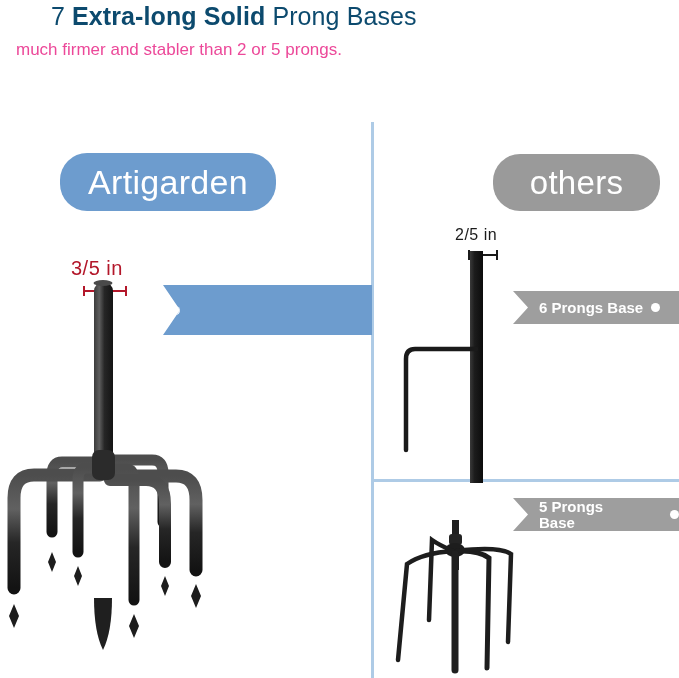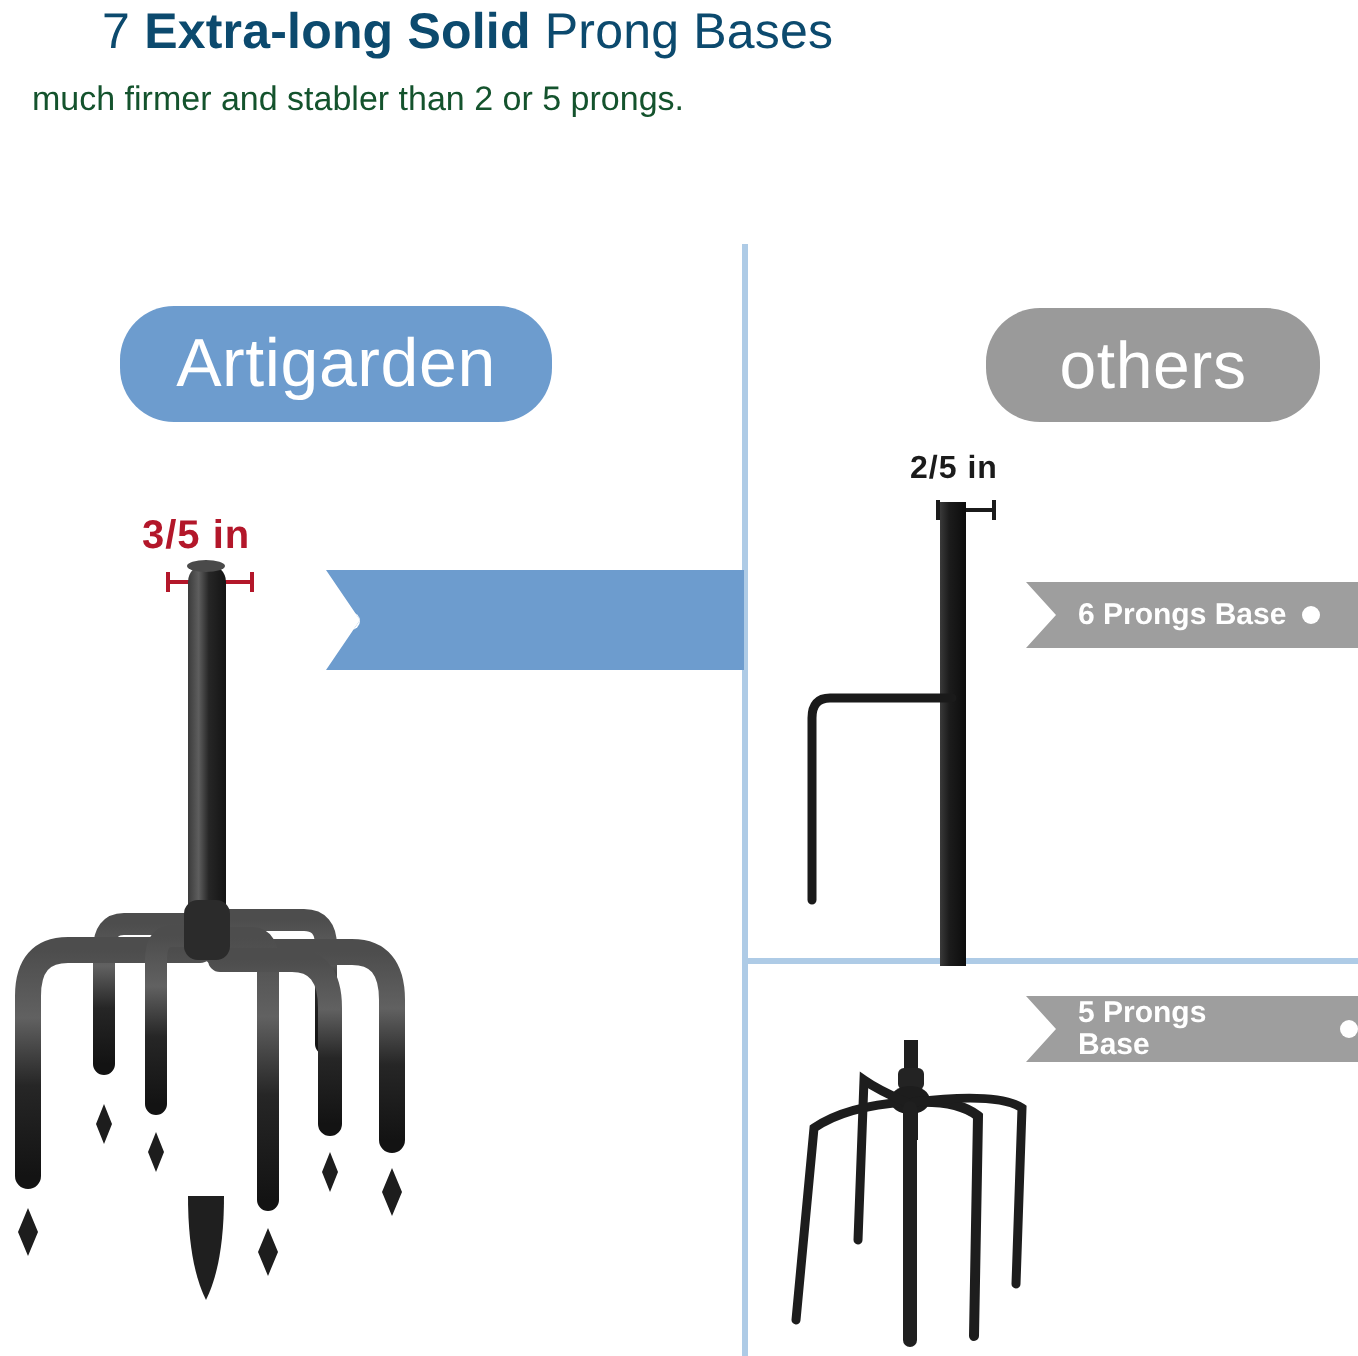--- a/index.html
+++ b/index.html
@@ -34,21 +34,21 @@
   }
   .title .reg { font-weight: 400; }
   .title .bold { font-weight: 700; }
 
   .subtitle {
     position: absolute;
     left: 16px;
     top: 40px;
     font-size: 17px;
     font-weight: 400;
-    color: #14532d;
+    color: #ec4899;
     white-space: nowrap;
   }
 
   
   .v-divider {
     position: absolute;
     left: 371px;
     top: 122px;
     width: 3px;
     height: 556px;
@@ -145,21 +145,21 @@
     clip-path: polygon(0 0, 100% 0, 100% 100%, 0 100%, 15px 50%);
     gap: 24px;
   }
   .banner-gray-5 .banner-text { font-size: 15px; }
 
   
   .dim {
     position: absolute;
   }
   .dim-label {
-    font-weight: 700;
+    font-weight: 400;
     white-space: nowrap;
     letter-spacing: 0.5px;
   }
   .dim-red { color: #b3172a; }
   .dim-red .dim-label { font-size: 20px; }
   .dim-black { color: #1b1b1b; }
   .dim-black .dim-label { font-size: 16px; }
 
   .dim-3-5 { left: 71px; top: 257px; }
   .dim-2-5 { left: 455px; top: 226px; }

